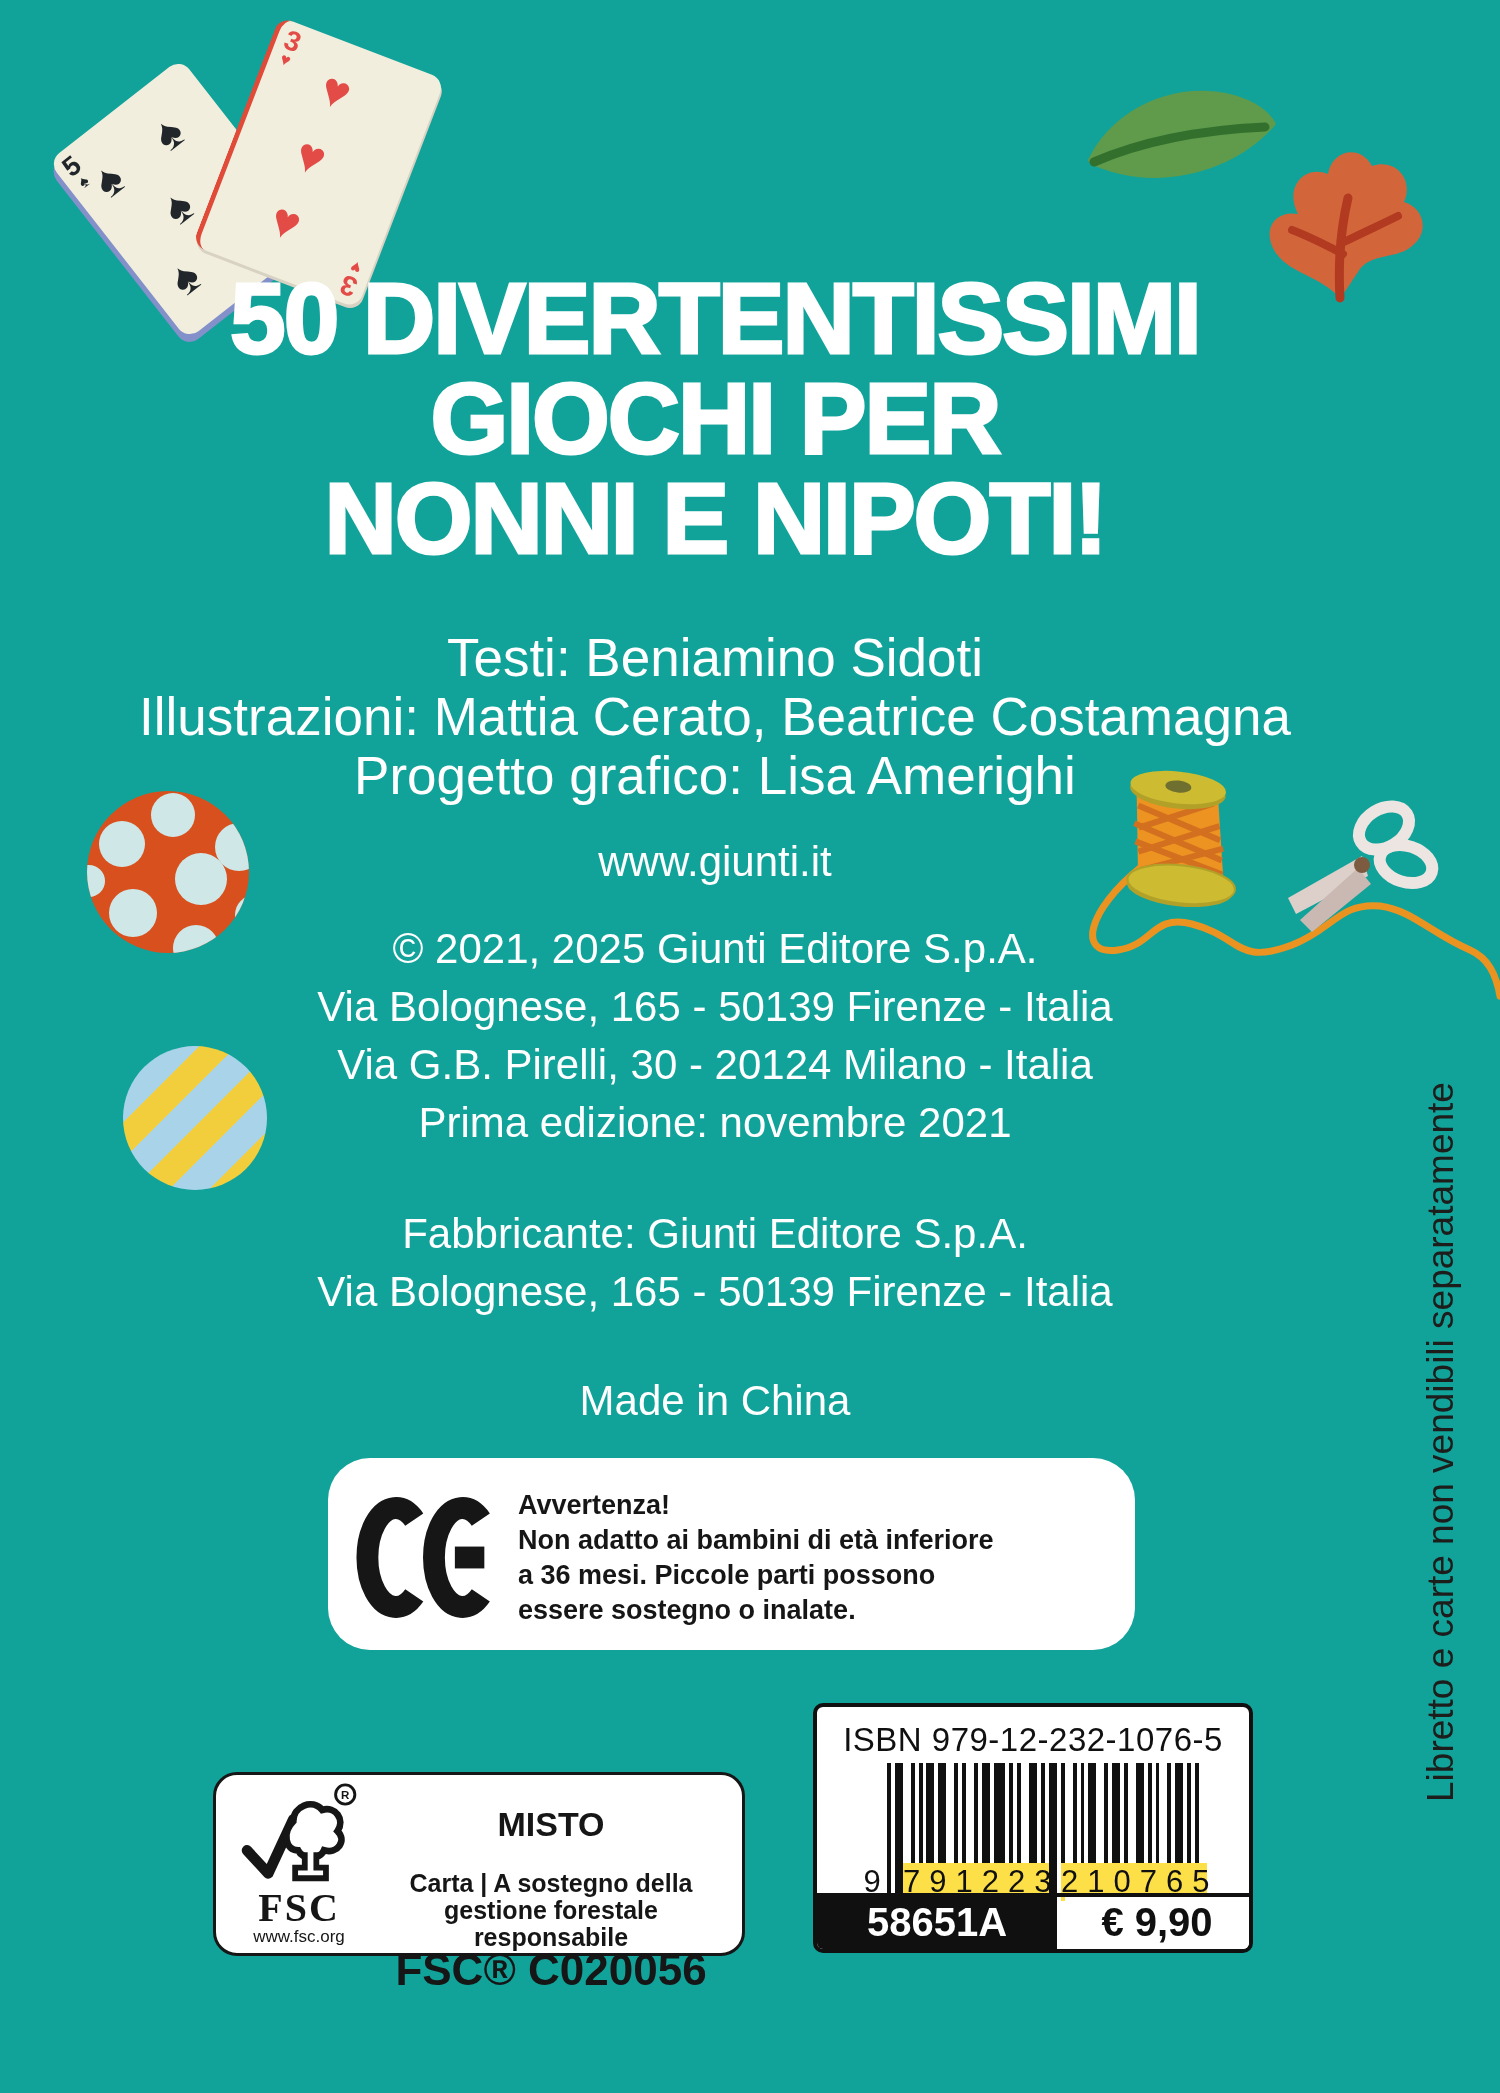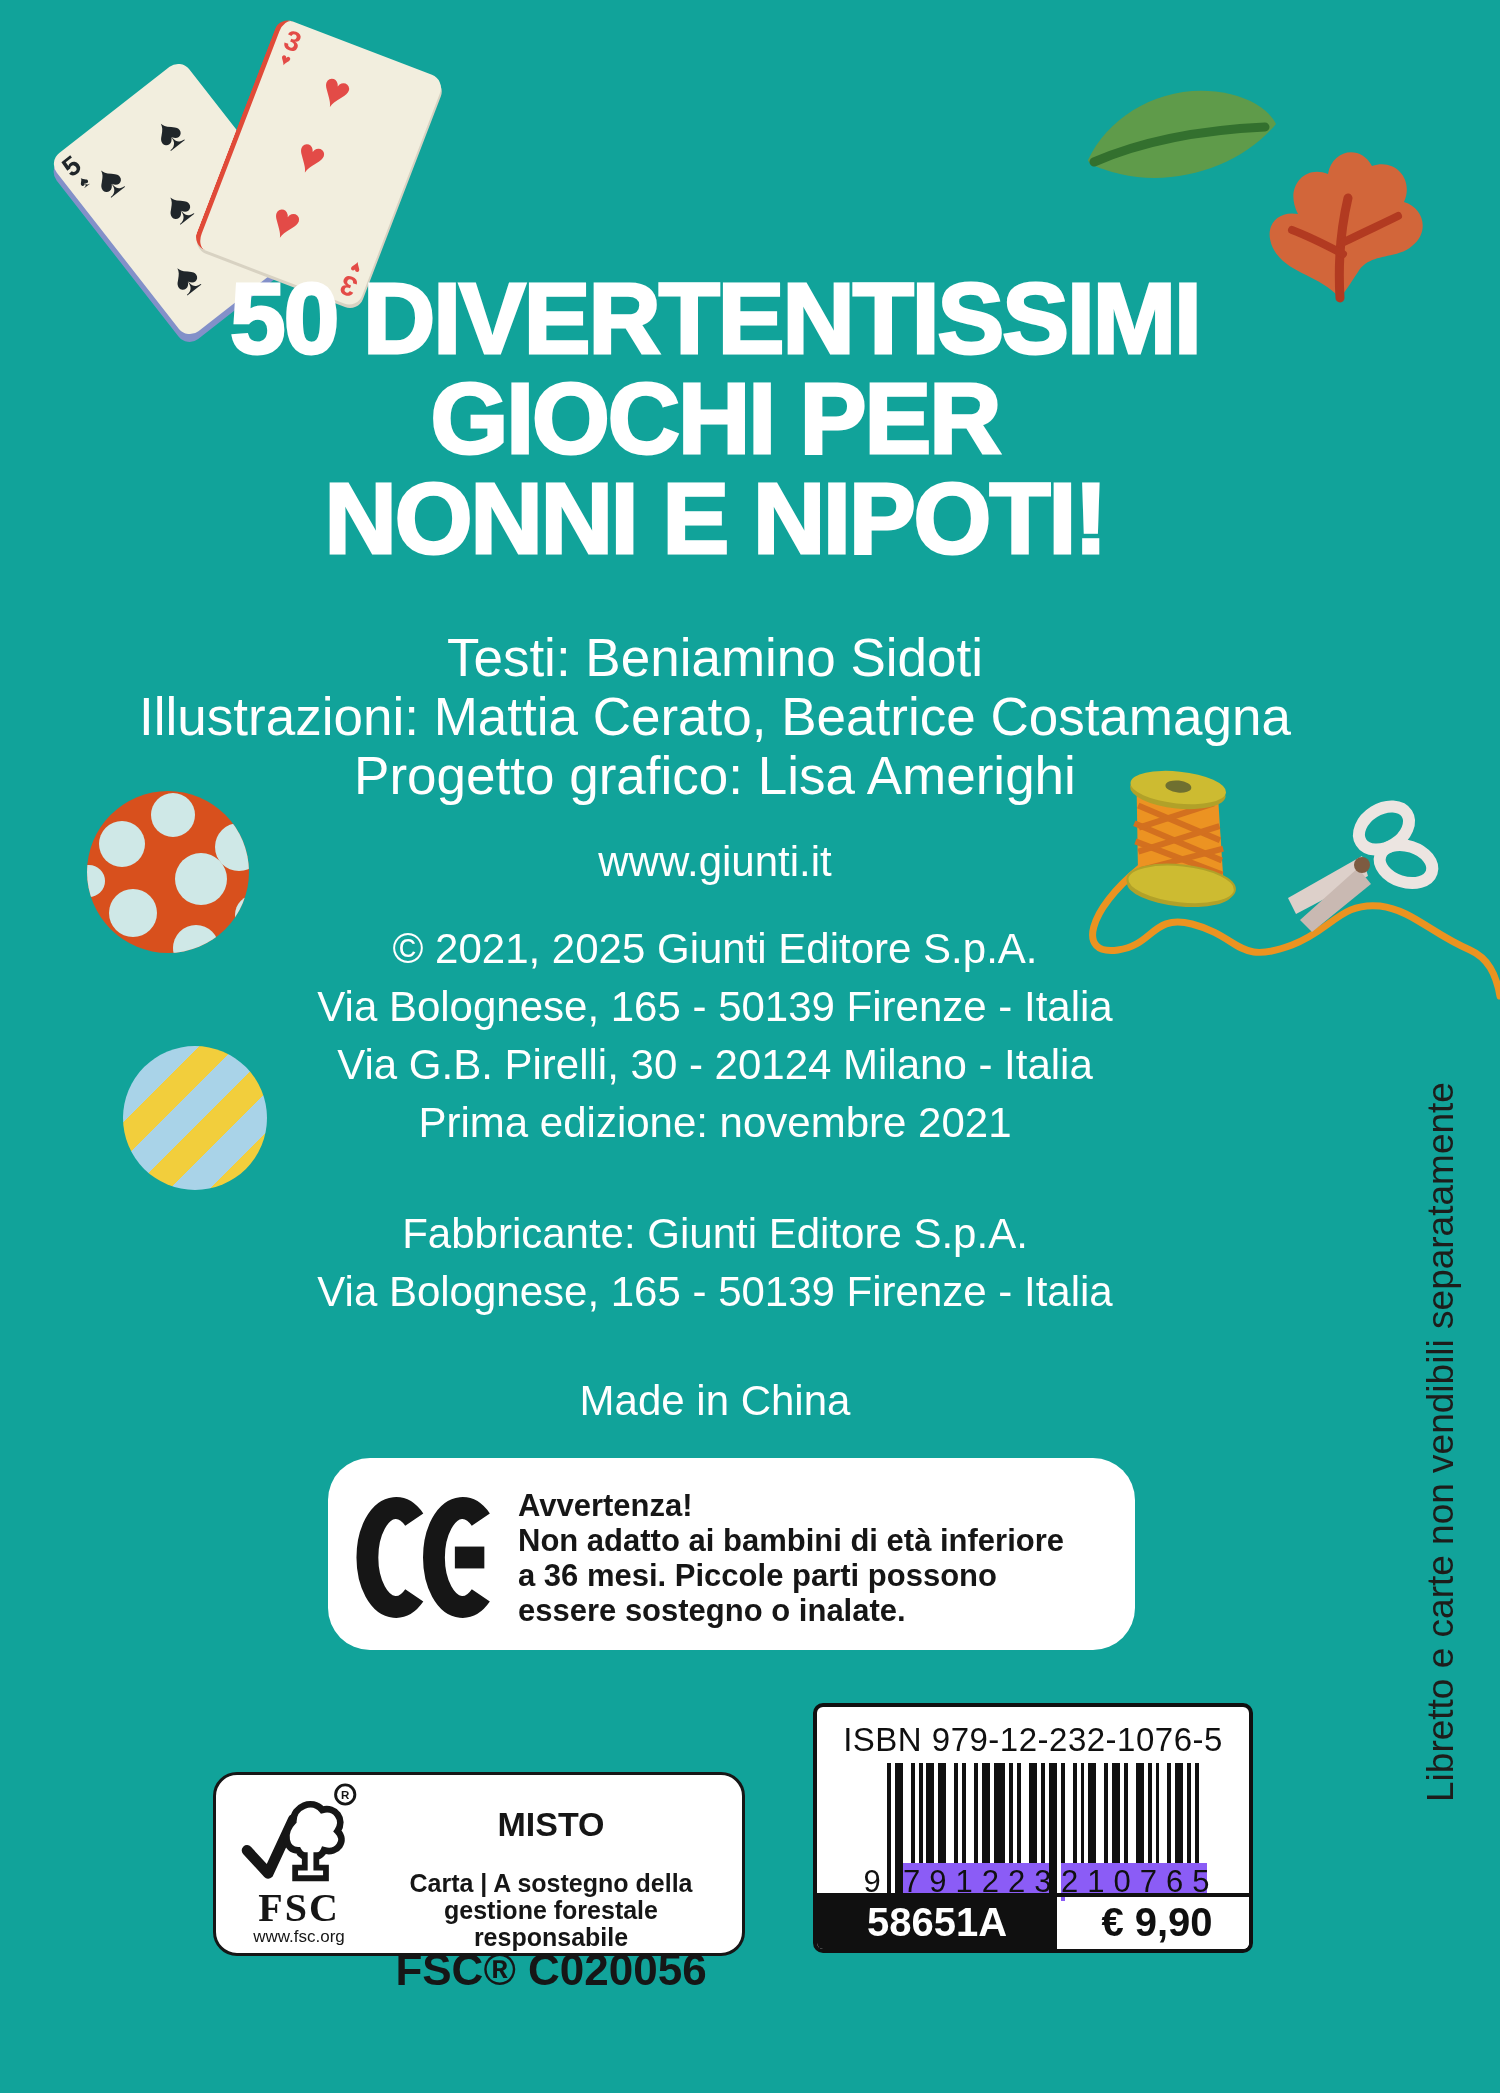--- a/index.html
+++ b/index.html
@@ -31,41 +31,41 @@
     font-size:100px; font-weight:700; letter-spacing:-2px; line-height:100px;
     -webkit-text-stroke:3px #ffffff;
   }
   .body-line{font-size:42px; line-height:58px;}
   .credits-line{font-size:53px; line-height:59px;}
 
   
   .ce-box{left:328px; top:1458px; width:807px; height:192px; background:#ffffff; border-radius:42px;}
   .ce-mark{position:absolute; left:20px; top:32px;}
   .warn{position:absolute; left:190px; top:30px; color:#161616; font-weight:bold;
-        font-size:31px; line-height:35px; text-align:left;}
+        font-size:27px; line-height:35px; text-align:left;}
 
   
   .fsc-box{left:213px; top:1772px; width:532px; height:184px; background:#ffffff;
     border:3px solid #161616; border-radius:24px; box-sizing:border-box; color:#161616;}
   .fsc-left{position:absolute; left:18px; top:6px; width:130px; text-align:center;}
   .fsc-acronym{font-family:"Liberation Serif", serif; font-weight:bold; font-size:40px; line-height:38px; letter-spacing:2px;}
   .fsc-url{font-size:17px; line-height:20px;}
   .fsc-right{position:absolute; left:155px; top:31px; width:360px; text-align:center;}
   .fsc-grade{font-weight:bold; font-size:34px; line-height:36px;}
   .fsc-desc{font-weight:bold; font-size:25px; line-height:27px; margin-top:28px;}
   .fsc-license{font-weight:bold; font-size:44px; line-height:38px; margin-top:0;}
 
   
   .isbn-box{left:813px; top:1703px; width:440px; height:250px; background:#ffffff;
     border:4px solid #101010; border-radius:10px; box-sizing:border-box; overflow:hidden;}
   .isbn-label{position:absolute; top:14px; left:0; width:100%; text-align:center;
     color:#101010; font-size:33px; letter-spacing:0.5px;}
   .barcode{position:absolute; left:42px; top:56px; width:352px; height:138px;}
   .barcode-bars{position:absolute; left:28px; top:0; width:312px; height:138px;}
-  .bc-patch{position:absolute; top:100px; height:38px; background:#8b5cf6; color:#101010;
+  .bc-patch{position:absolute; top:100px; height:38px; background:#fde047; color:#101010;
     font-size:31px; text-align:center; line-height:38px; letter-spacing:9px;}
   .bc-lead{position:absolute; left:0px; top:100px; width:26px; height:38px; background:#ffffff;
     color:#101010; font-size:31px; line-height:38px; text-align:center;}
   .isbn-bottom{position:absolute; left:0; bottom:0; width:100%; height:52px;
     border-top:4px solid #101010;}
   .code-cell{position:absolute; left:0; top:0; width:240px; height:52px; background:#101010;
     color:#ffffff; font-weight:bold; font-size:40px; line-height:50px; text-align:center;}
   .price-cell{position:absolute; left:248px; top:0; right:0; height:52px; background:#ffffff;
     color:#101010; font-weight:bold; font-size:40px; line-height:50px; text-align:center;}
 

